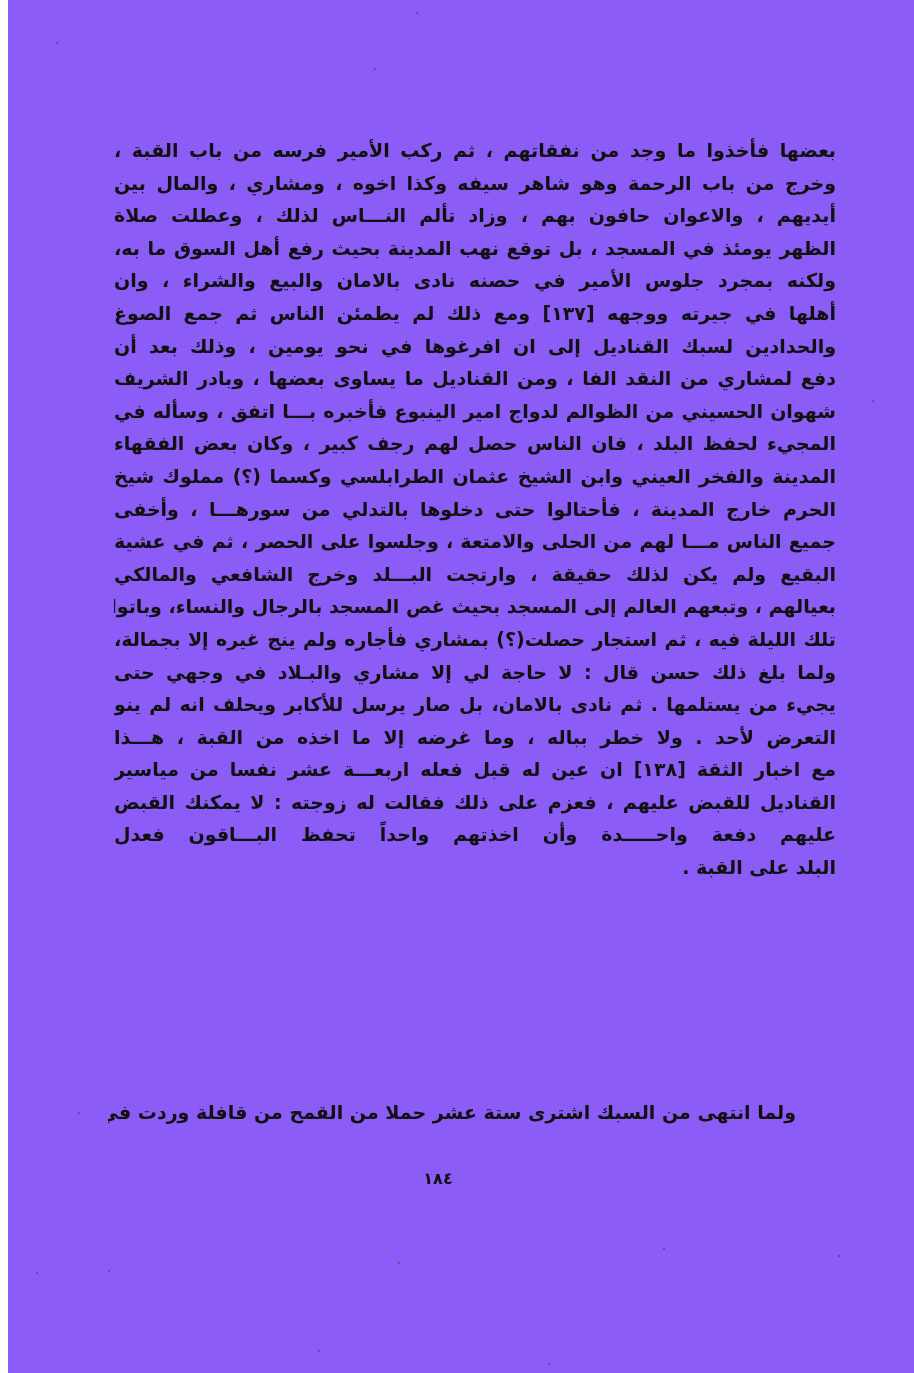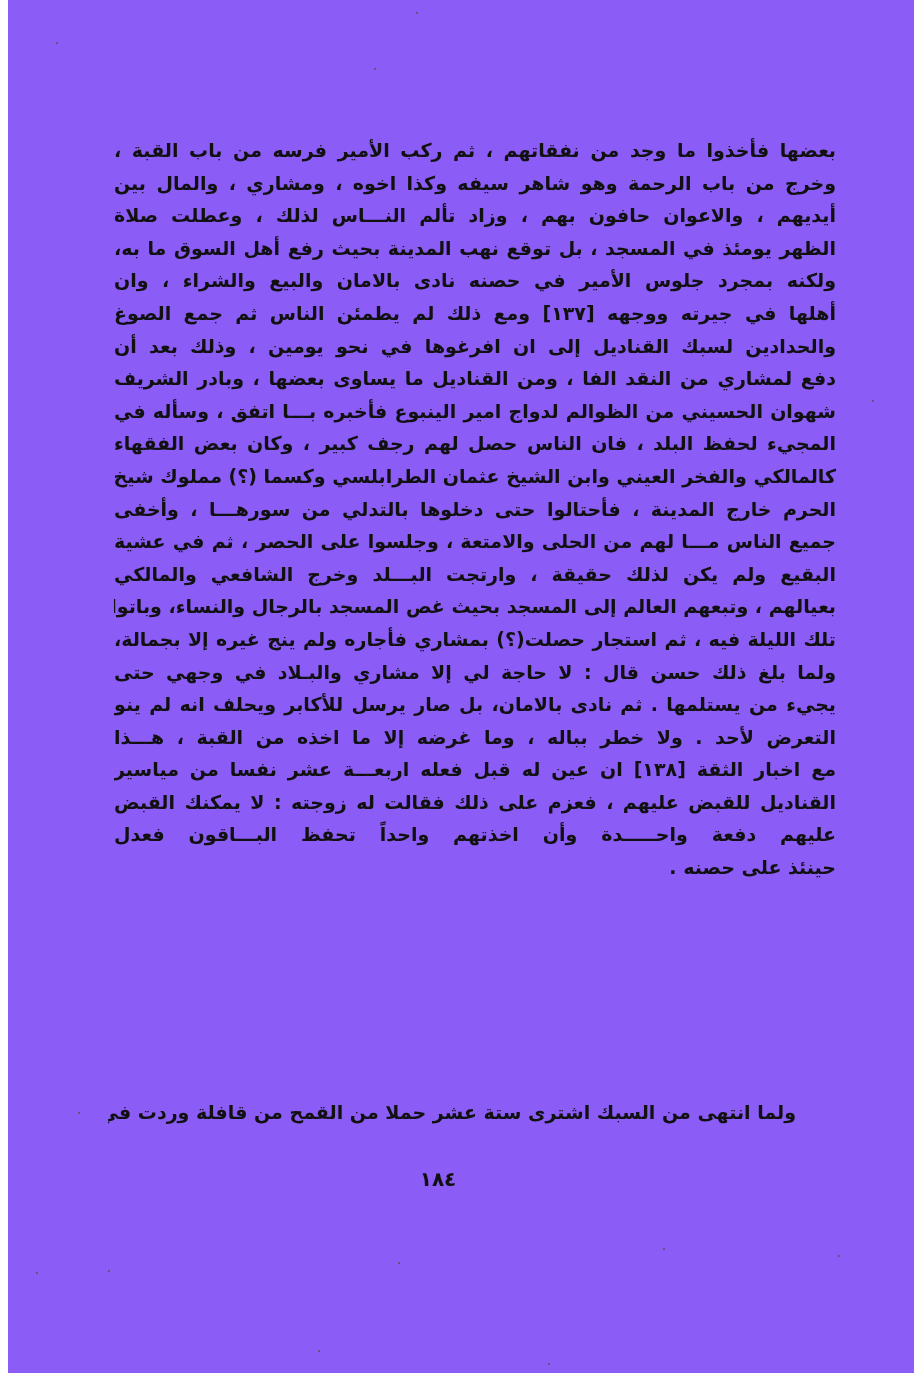--- a/index.html
+++ b/index.html
@@ -52,21 +52,21 @@
     }
     .para2 .line {
       text-align-last: justify;
     }
     .page-number {
       position: absolute;
       left: 408px;
       top: 1166px;
       width: 44px;
       text-align: center;
-      font-size: 20px;
+      font-size: 16px;
       font-weight: bold;
       direction: rtl;
       line-height: 26px;
     }
     .speck {
       position: absolute;
       width: 2px;
       height: 2px;
       background: #555555;
       border-radius: 1px;
@@ -81,33 +81,33 @@
     <span class="line">بعضها فأخذوا ما وجد من نفقاتهم ، ثم ركب الأمير فرسه من باب القبة ،</span>
     <span class="line">وخرج من باب الرحمة وهو شاهر سيفه وكذا اخوه ، ومشاري ، والمال بين</span>
     <span class="line">أيديهم ، والاعوان حافون بهم ، وزاد تألم النـــاس لذلك ، وعطلت صلاة</span>
     <span class="line">الظهر يومئذ في المسجد ، بل توقع نهب المدينة بحيث رفع أهل السوق ما به،</span>
     <span class="line">ولكنه بمجرد جلوس الأمير في حصنه نادى بالامان والبيع والشراء ، وان</span>
     <span class="line">أهلها في جيرته ووجهه [١٣٧] ومع ذلك لم يطمئن الناس ثم جمع الصوغ</span>
     <span class="line">والحدادين لسبك القناديل إلى ان افرغوها في نحو يومين ، وذلك بعد أن</span>
     <span class="line">دفع لمشاري من النقد الفا ، ومن القناديل ما يساوى بعضها ، وبادر الشريف</span>
     <span class="line">شهوان الحسيني من الظوالم لدواج امير الينبوع فأخبره بـــا اتفق ، وسأله في</span>
     <span class="line">المجيء لحفظ البلد ، فان الناس حصل لهم رجف كبير ، وكان بعض الفقهاء</span>
-    <span class="line">كالمالكي والفخر العيني وابن الشيخ عثمان الطرابلسي وكسما (؟) مملوك شيخ</span>
+    <span class="line">المدينة والفخر العيني وابن الشيخ عثمان الطرابلسي وكسما (؟) مملوك شيخ</span>
     <span class="line">الحرم خارج المدينة ، فأحتالوا حتى دخلوها بالتدلي من سورهـــا ، وأخفى</span>
     <span class="line">جميع الناس مـــا لهم من الحلى والامتعة ، وجلسوا على الحصر ، ثم في عشية</span>
     <span class="line">البقيع ولم يكن لذلك حقيقة ، وارتجت البـــلد وخرج الشافعي والمالكي</span>
     <span class="line">بعيالهم ، وتبعهم العالم إلى المسجد بحيث غص المسجد بالرجال والنساء، وباتوا</span>
     <span class="line">تلك الليلة فيه ، ثم استجار حصلت(؟) بمشاري فأجاره ولم ينج غيره إلا بجمالة،</span>
     <span class="line">ولما بلغ ذلك حسن قال : لا حاجة لي إلا مشاري والبـلاد في وجهي حتى</span>
     <span class="line">يجيء من يستلمها . ثم نادى بالامان، بل صار يرسل للأكابر ويحلف انه لم ينو</span>
     <span class="line">التعرض لأحد . ولا خطر بباله ، وما غرضه إلا ما اخذه من القبة ، هـــذا</span>
     <span class="line">مع اخبار الثقة [١٣٨] ان عين له قبل فعله اربعـــة عشر نفسا من مياسير</span>
     <span class="line">القناديل للقبض عليهم ، فعزم على ذلك فقالت له زوجته : لا يمكنك القبض</span>
     <span class="line">عليهم دفعة واحـــــدة وأن اخذتهم واحداً تحفظ البـــاقون فعدل</span>
-    <span class="line last">حينئذ على حصنه .</span>
+    <span class="line last">البلد على القبة .</span>
   </div>
 
   <div class="para2">
     <span class="line">ولما انتهى من السبك اشترى ستة عشر حملا من القمح من قافلة وردت في</span>
   </div>
 
   <div class="page-number">١٨٤</div>
 
   <span class="speck" style="left:48px;top:42px"></span>
   <span class="speck" style="left:366px;top:68px"></span>

